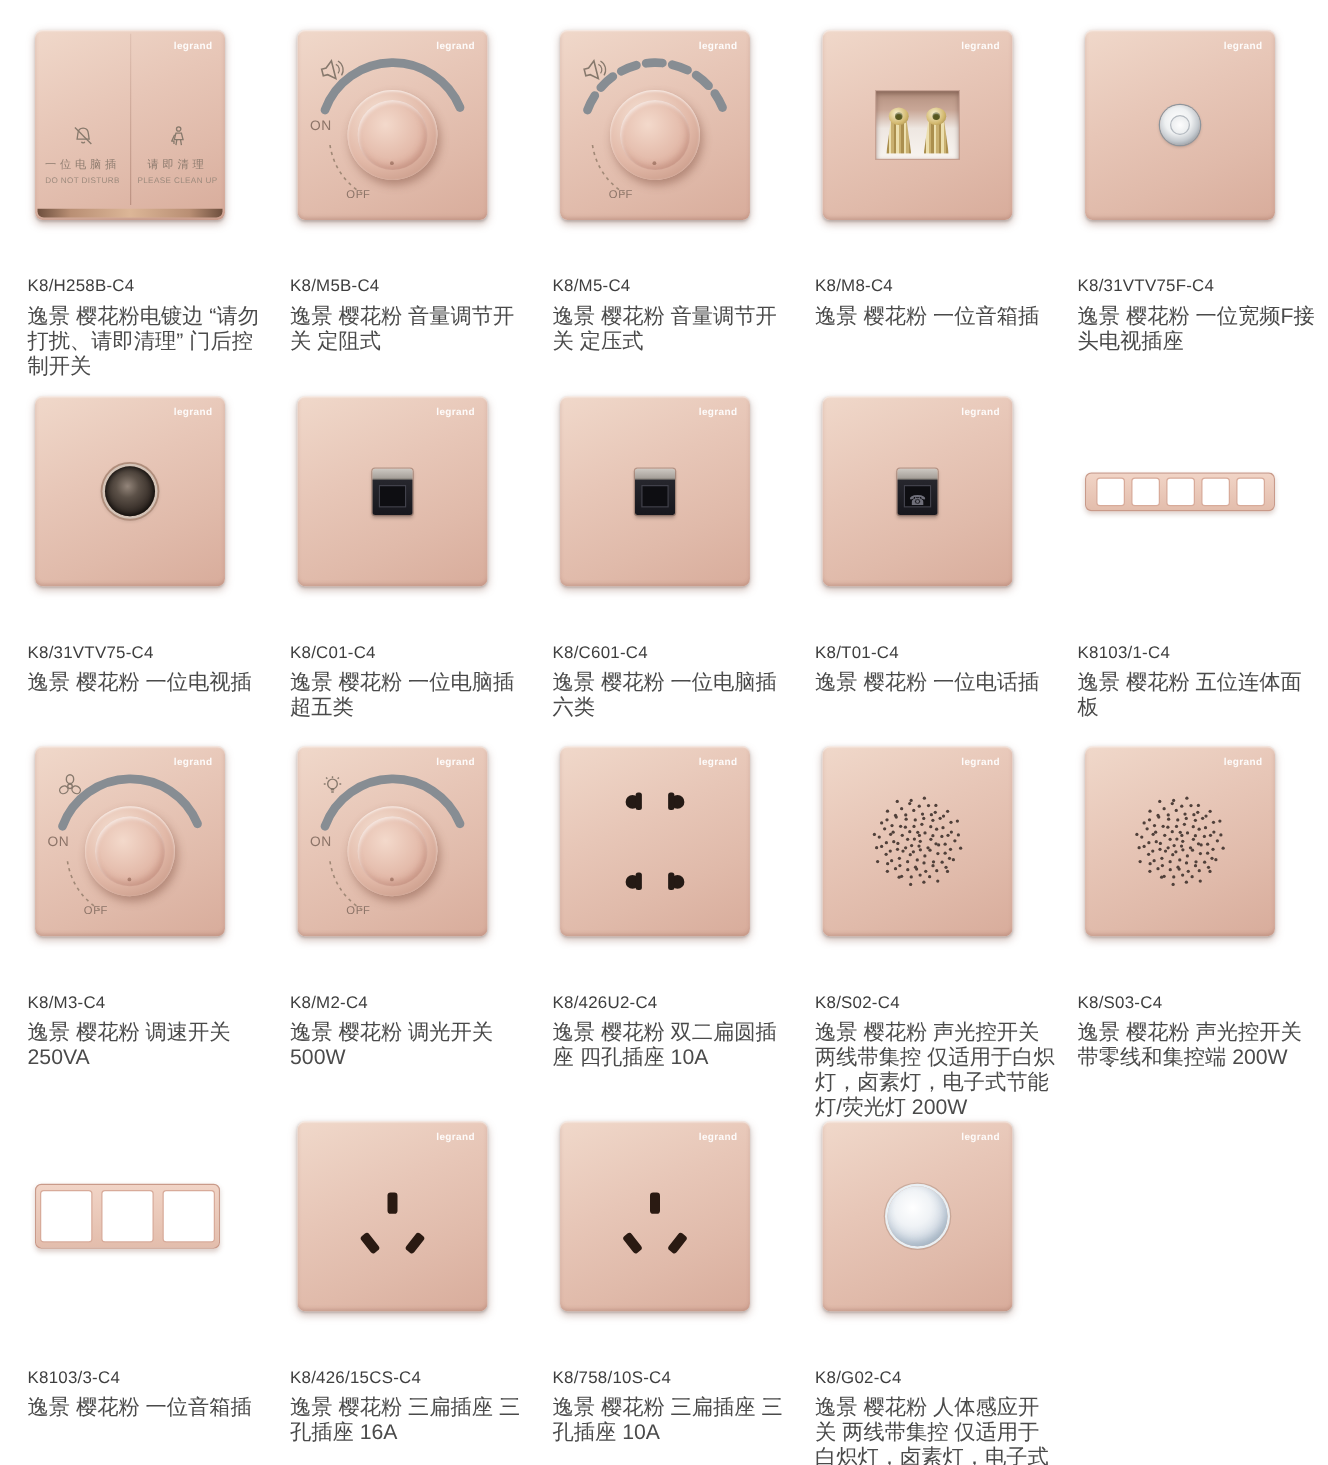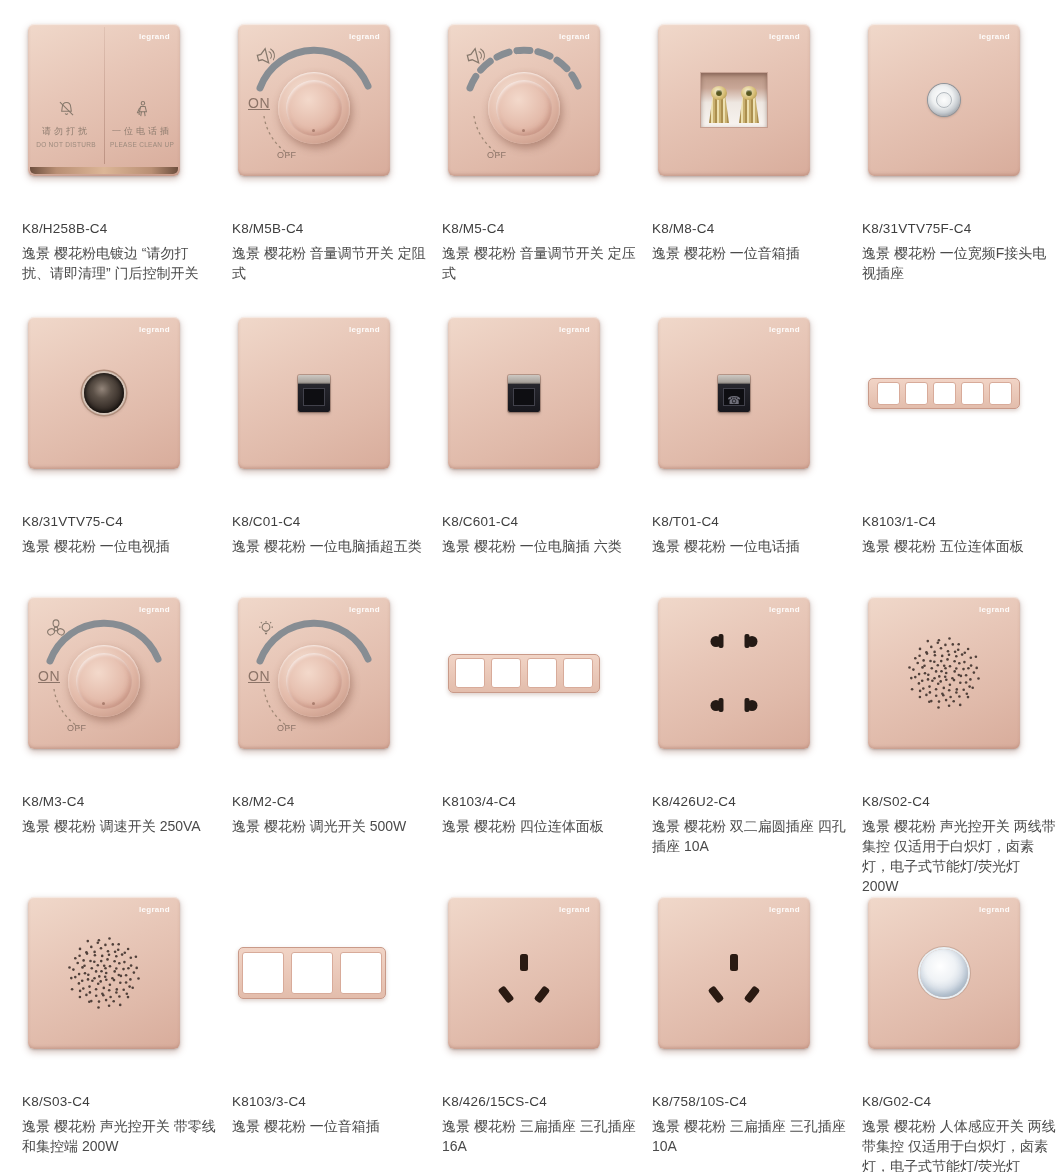--- a/index.html
+++ b/index.html
@@ -2,21 +2,21 @@
 <html><head>
 <meta charset="utf-8">
 <style>
   * { margin:0; padding:0; box-sizing:border-box; }
   body { background:#ffffff; font-family:"Liberation Sans","DejaVu Sans",sans-serif; }
   .page { width:1062px; height:1172px; background:#fff; overflow:hidden; }
   .grid { display:grid; grid-template-columns:repeat(5,210px); grid-template-rows:293px 280px 300px 284px; padding:15px 0 0 22px; }
   .cell { padding-right:16px; }
   .img-box { height:170px; display:flex; align-items:center; margin-bottom:8px; }
   .model { font-size:13.5px; color:#3e3e3e; margin-bottom:7px; letter-spacing:.2px;margin-top:36px; }
-  .desc { font-size:14px; color:#4a4a4a; line-height:20px; max-width:194px; }
+  .desc { font-size:17px; color:#4a4a4a; line-height:20px; max-width:194px; }
 
   
   .panel { position:relative; width:152px; height:152px; margin-left:6px; border-radius:6px;
     background:linear-gradient(155deg,#f0d8ca 0%,#e7c6b7 40%,#e0baaa 70%,#d8ac9b 100%);
     box-shadow:0 3px 7px rgba(140,95,80,.4), 0 1px 2px rgba(0,0,0,.18),
       inset 0 1px 1px rgba(255,255,255,.55), inset 0 -2px 3px rgba(150,100,85,.3); }
   .panel.center { display:flex; align-items:center; justify-content:center; }
   .logo { position:absolute; top:8px; right:10px; font-size:8px; font-weight:bold;
     color:rgba(255,255,255,.92); letter-spacing:.3px; }
 
@@ -39,21 +39,21 @@
   .knob { position:absolute; left:40px; top:48px; width:72px; height:72px; border-radius:50%;
     background:radial-gradient(circle at 38% 32%,#f6e3d6,#e2b9a8 55%,#c99a88 85%,#bd8f7e);
     box-shadow:2px 4px 8px rgba(120,70,55,.45), inset 0 1px 2px rgba(255,255,255,.7); }
   .knob::after { content:''; position:absolute; inset:8px; border-radius:50%;
     background:radial-gradient(circle at 40% 35%,#f3d9cb,#e0b4a3 70%,#d3a492);
     box-shadow:inset 1px 2px 3px rgba(255,255,255,.6), inset -2px -3px 5px rgba(160,100,85,.35); }
   .knob-dot { position:absolute; left:47%; bottom:17%; width:3px; height:3px; border-radius:50%;
     background:rgba(120,75,60,.5); z-index:2; }
   .knob-icon { position:absolute; top:21px; left:17px; width:22px; height:22px; color:#87796d; }
   .knob-icon.tilt { transform:rotate(-14deg); }
-  .lbl-on { position:absolute; left:10px; top:71px; font-size:14px; color:#8c7468; letter-spacing:.5px;text-decoration:underline; }
+  .lbl-on { position:absolute; left:10px; top:71px; font-size:11px; color:#8c7468; letter-spacing:.5px; }
   .lbl-off { position:absolute; left:39px; top:126px; font-size:9px; color:#8c7468; letter-spacing:.5px; }
 
   
   .niche { width:66px; height:54px; display:flex; gap:10px; justify-content:center; align-items:flex-end;
     padding-bottom:4px; background:linear-gradient(#b3907f,#c9a797 28%,#eee7e1 55%,#f8f4f0);
     box-shadow:inset 0 2px 4px rgba(90,55,45,.5), 0 0 0 1px rgba(170,130,115,.5); }
   .post { position:relative; width:20px; height:37px; }
   .post-body { position:absolute; bottom:0; width:20px; height:26px;
     background:repeating-linear-gradient(90deg,#ab8f4e 0 2px,#ecdfae 2px 4px,#c9b070 4px 6px);
     clip-path:polygon(18% 0,82% 0,100% 100%,0 100%); }
@@ -123,33 +123,33 @@
         <span class="logo">legrand</span>
         <div class="dp-divider"></div>
         <div class="dp-group left">
           <span class="dp-icon">
             <svg viewBox="0 0 24 24" fill="none" stroke="currentColor" stroke-width="1.2" width="21" height="21">
                   <path d="M12 4c-3.2 0-4.6 2.2-4.8 5l-.7 5h11l-.7-5C16.6 6.2 15.2 4 12 4z"></path>
                   <path d="M10.5 16.5a1.6 1.6 0 0 0 3 0"></path>
                   <path d="M4.5 3.5 19.5 18.5"></path>
                 </svg>
           </span>
-          <div class="dp-cn">请勿打扰</div>
+          <div class="dp-cn">一位电脑插</div>
           <div class="dp-en">DO NOT DISTURB</div>
         </div>
         <div class="dp-group right">
           <span class="dp-icon">
             <svg viewBox="0 0 24 24" fill="none" stroke="currentColor" stroke-width="1.2" width="21" height="21">
                   <circle cx="12.5" cy="4.8" r="2"></circle>
                   <path d="M10 8.5h5l1.5 6h-8z"></path>
                   <path d="M10.8 14.5l-.8 5M14.2 14.5l.8 5"></path>
                   <path d="M8.8 10l-2.6 5.8M5.6 15.8h2.6v2.6"></path>
                 </svg>
           </span>
-          <div class="dp-cn">一位电话插</div>
+          <div class="dp-cn">请即清理</div>
           <div class="dp-en">PLEASE CLEAN UP</div>
         </div>
         <div class="dp-strip"></div>
       </div>
     </div>
     <div class="model">K8/H258B-C4</div>
     <div class="desc">逸景 樱花粉电镀边 “请勿打扰、请即清理” 门后控制开关</div>
   </div>
 
   <div class="cell">
@@ -340,32 +340,20 @@
         <span class="lbl-off">OFF</span>
         <div class="knob">
               <span class="knob-dot"></span>
             </div>
       </div>
     </div>
     <div class="model">K8/M2-C4</div>
     <div class="desc">逸景 樱花粉 调光开关 500W</div>
   </div>
 
-  <div class="cell">
-    <div class="img-box">
-      <div class="frame frame4">
-        <div class="hole"></div>
-        <div class="hole"></div>
-        <div class="hole"></div>
-        <div class="hole"></div>
-      </div>
-    </div>
-    <div class="model">K8103/4-C4</div>
-    <div class="desc">逸景 樱花粉 四位连体面板</div>
-  </div>
 
   <div class="cell">
     <div class="img-box">
       <div class="panel">
         <span class="logo">legrand</span>
         <div class="pair top">
               <span class="pin l"></span>
               <span class="pin r"></span>
             </div>
         <div class="pair bot">

